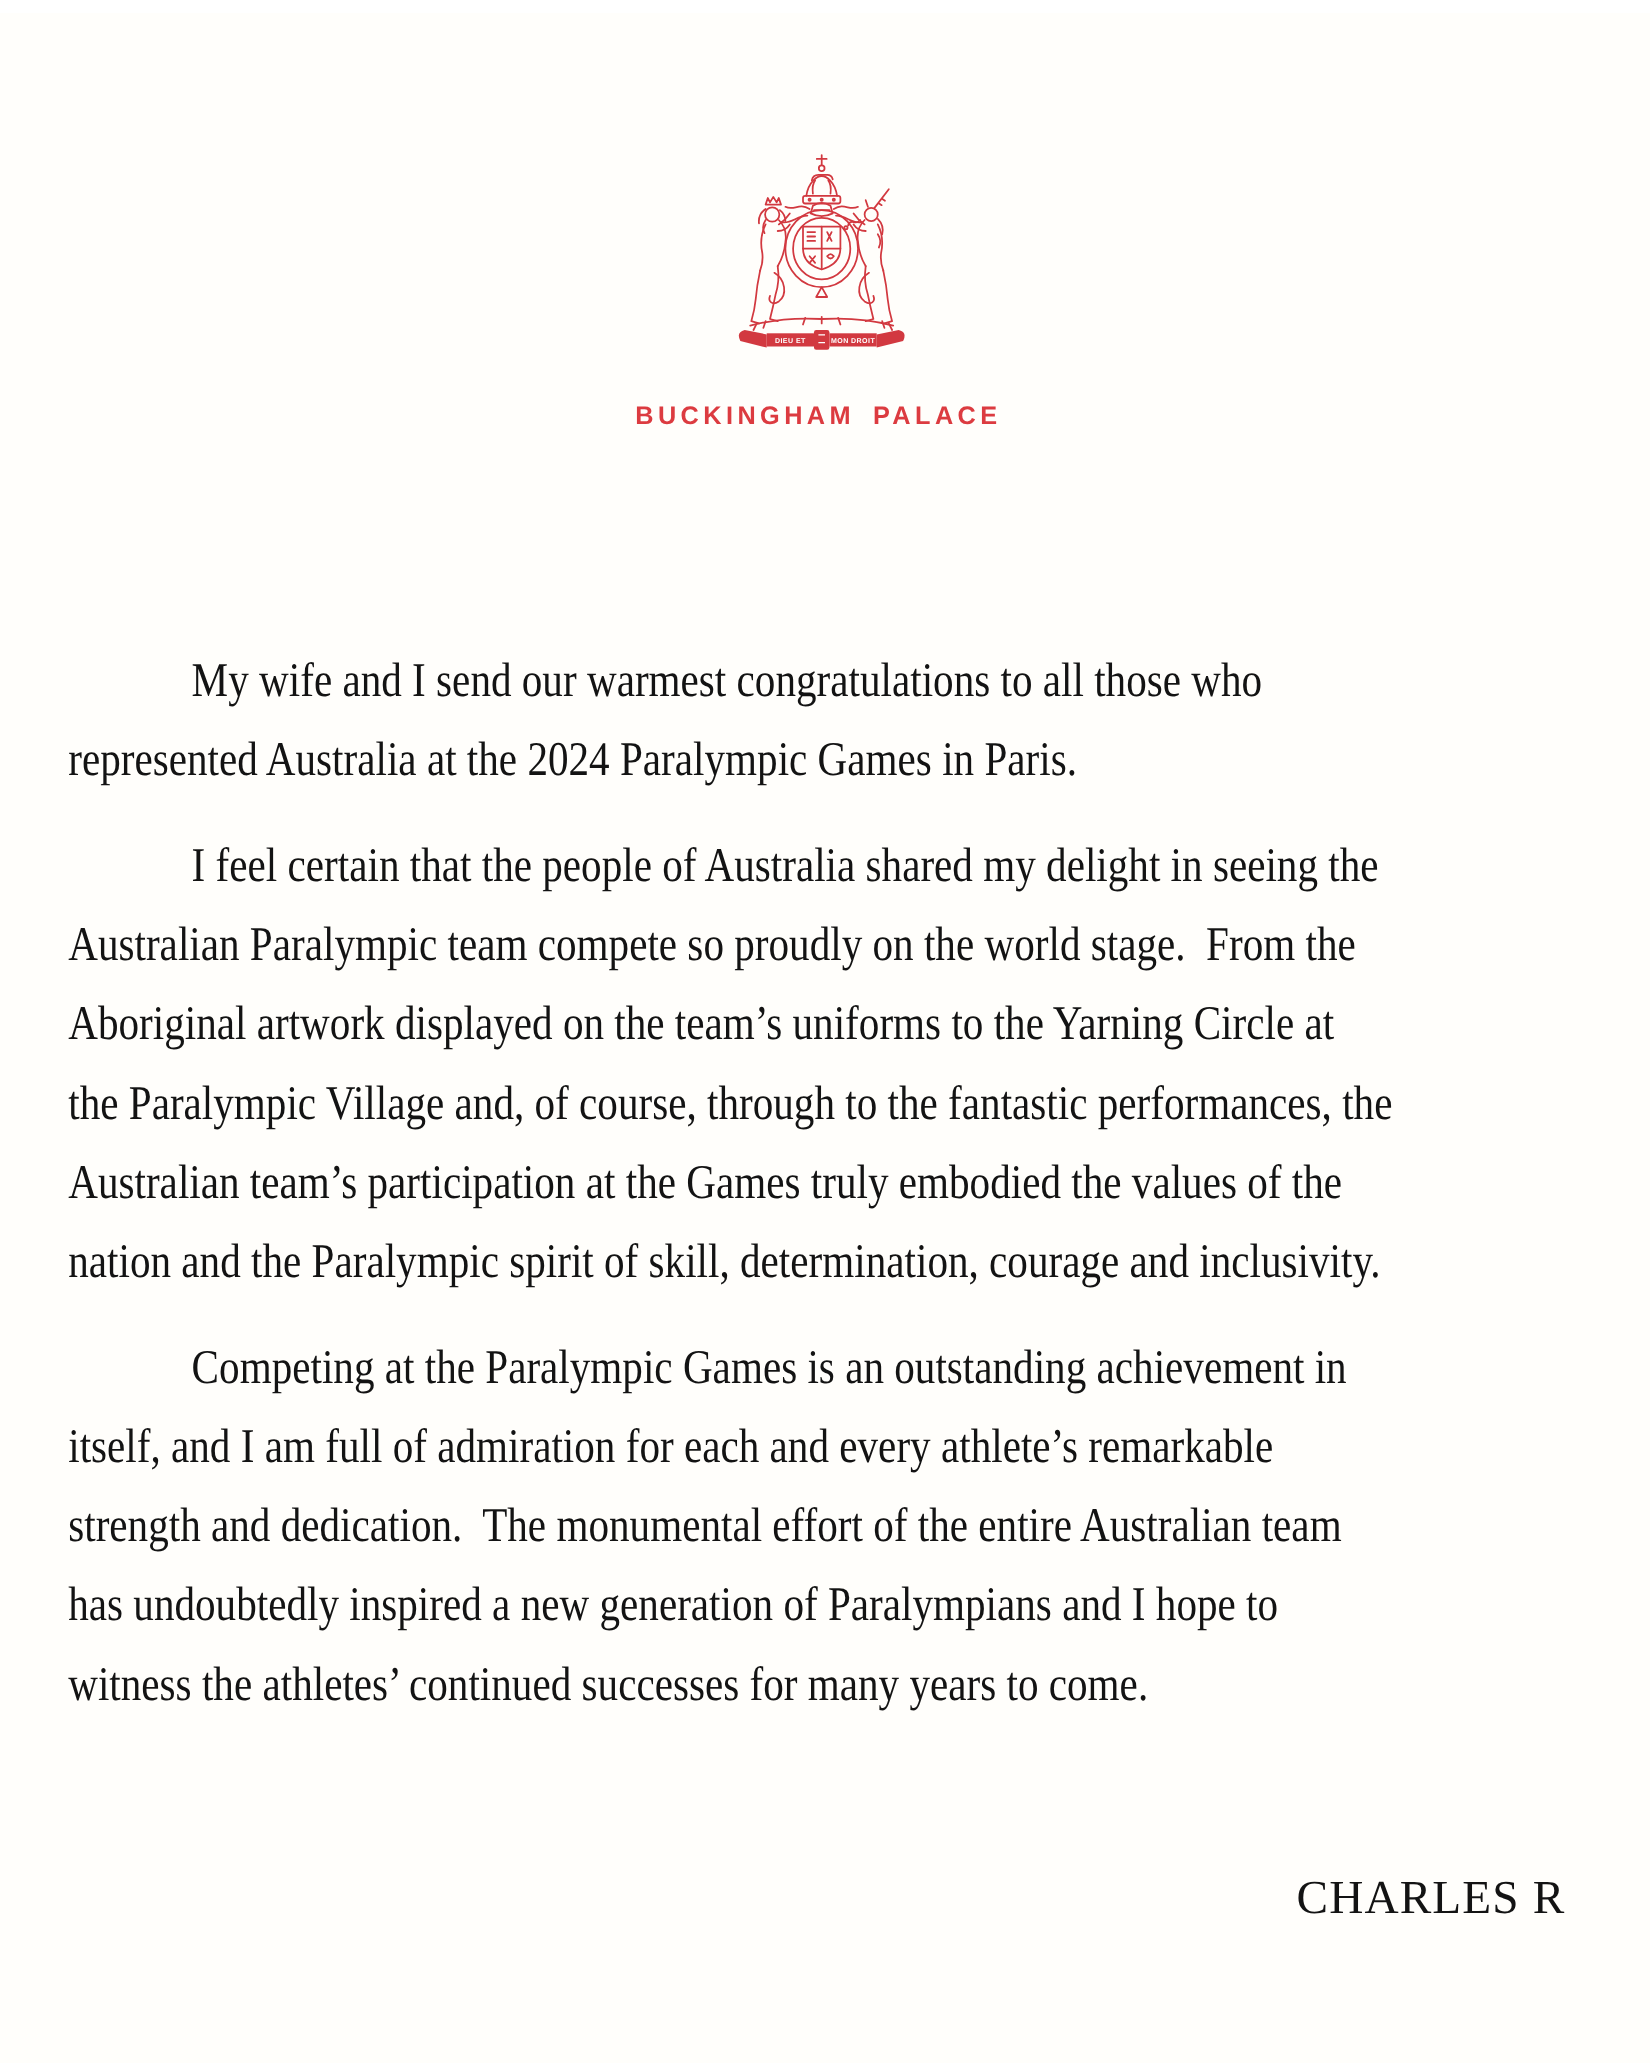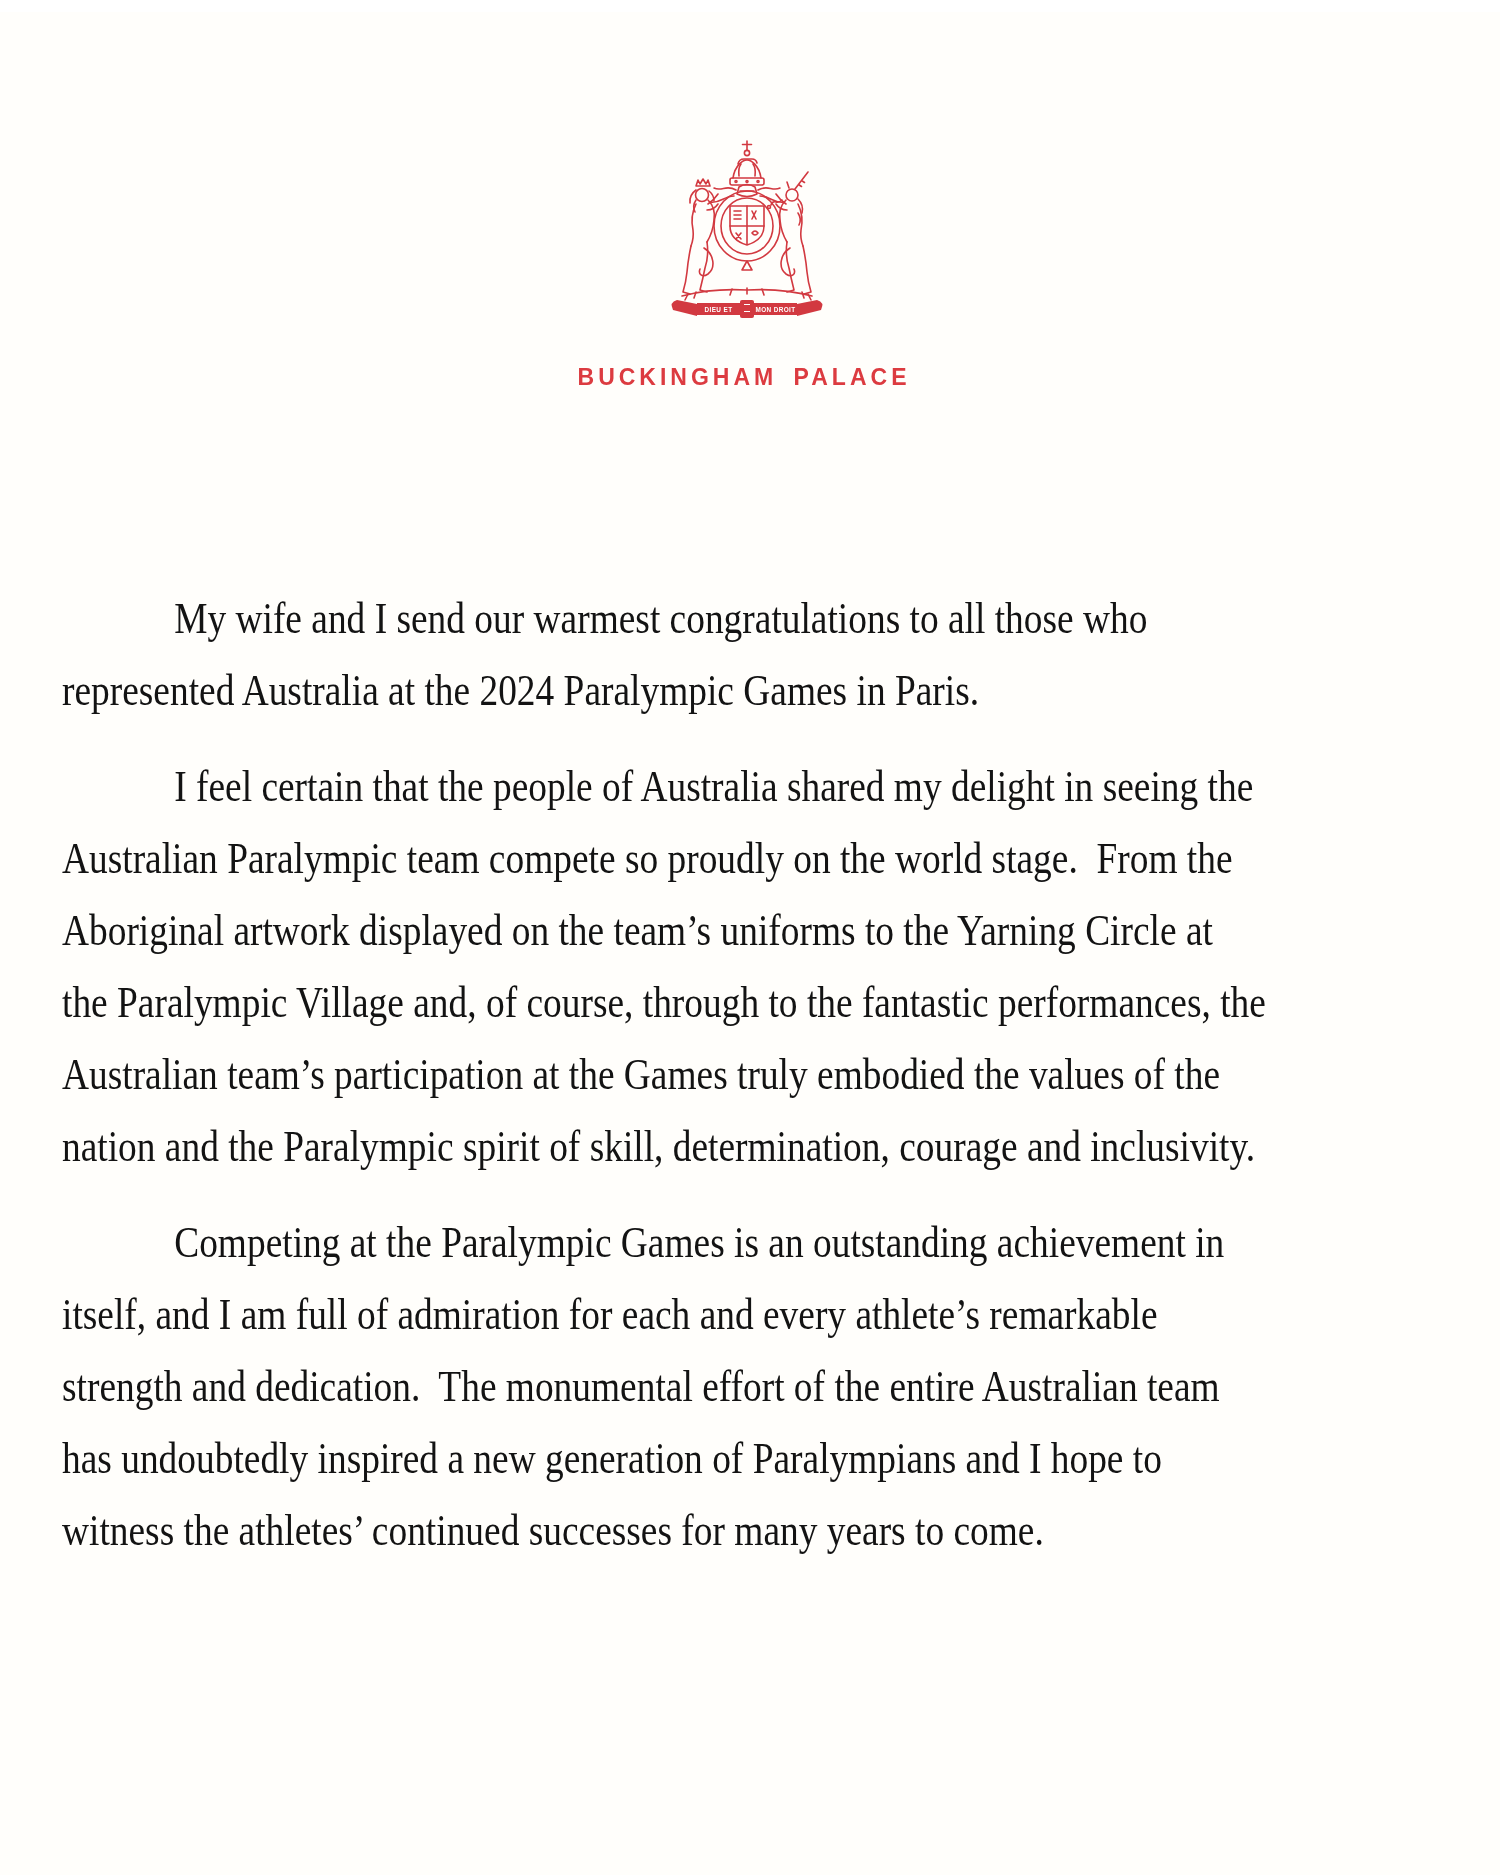--- a/index.html
+++ b/index.html
@@ -165,14 +165,15 @@
       </div>
       <div class="para">
         <div class="line first">Competing at the Paralympic Games is an outstanding achievement in</div>
         <div class="line">itself, and I am full of admiration for each and every athlete’s remarkable</div>
         <div class="line">strength and dedication.  The monumental effort of the entire Australian team</div>
         <div class="line">has undoubtedly inspired a new generation of Paralympians and I hope to</div>
         <div class="line">witness the athletes’ continued successes for many years to come.</div>
       </div>
     </div>
 
+  <div class="signature">CHARLES R</div>
 
 </div>
 
 </body></html>

